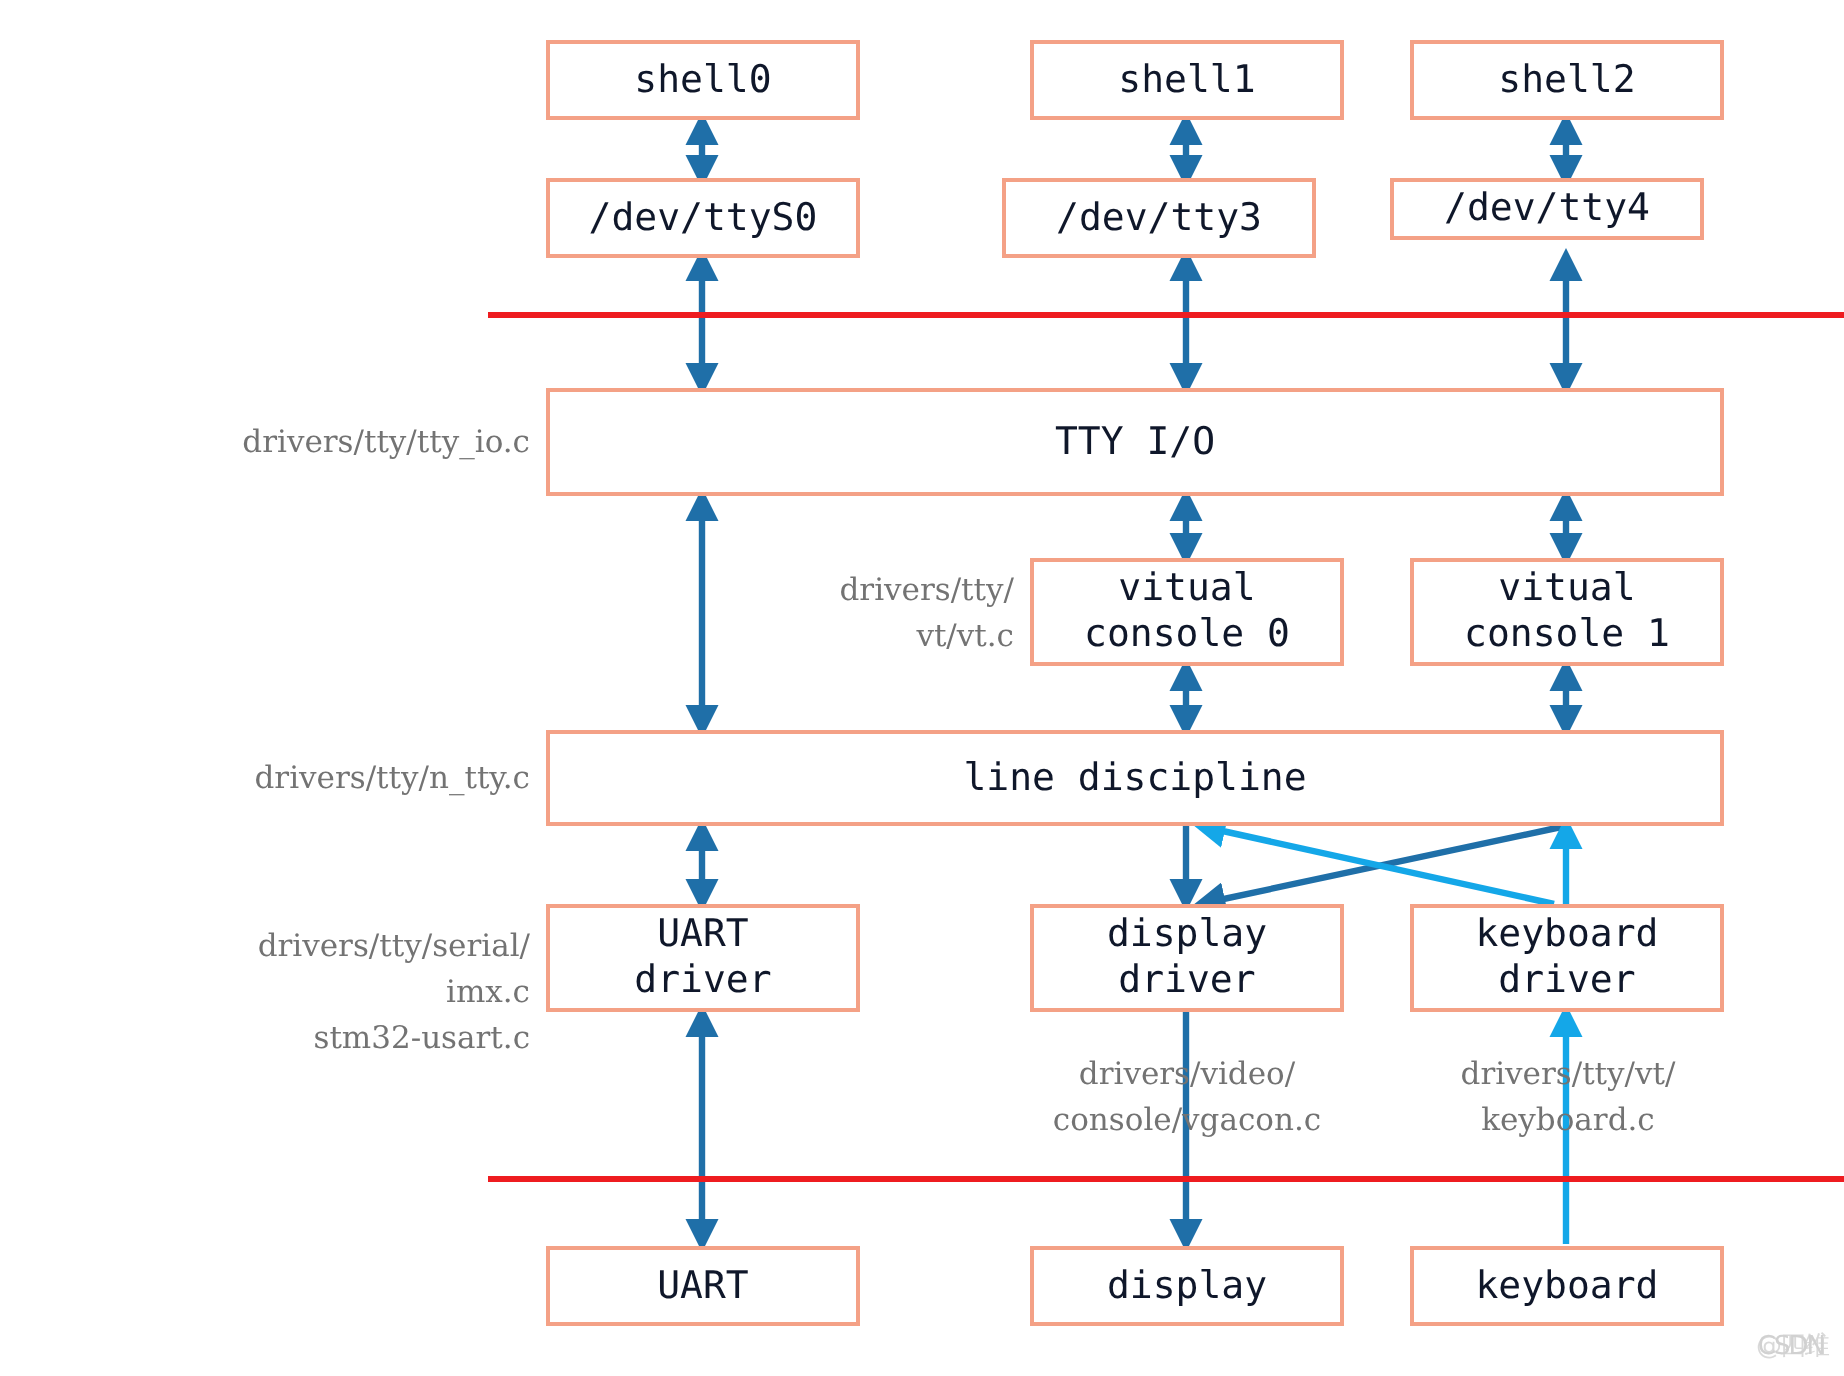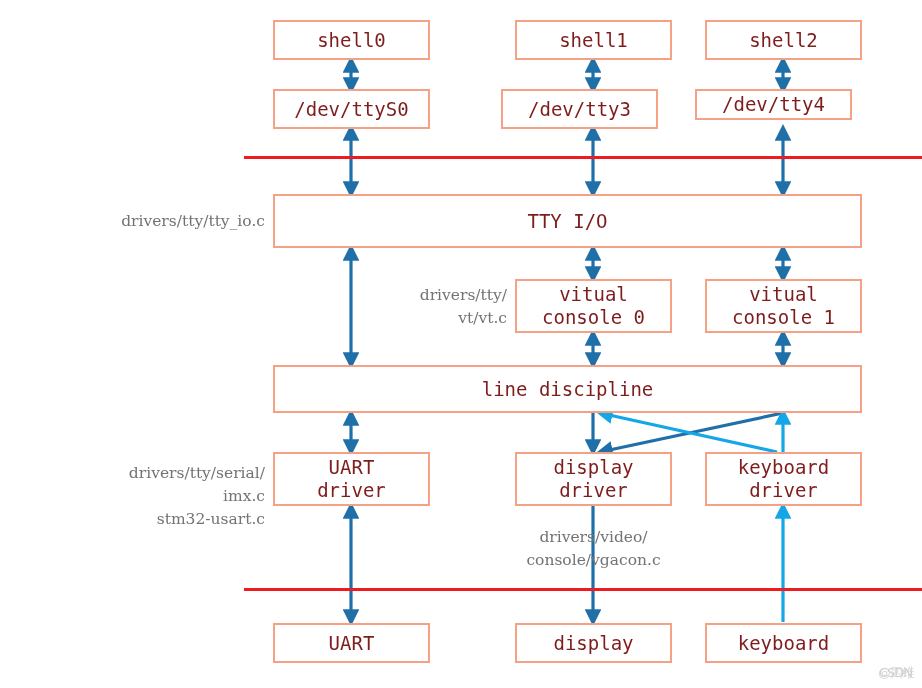--- a/index.html
+++ b/index.html
@@ -10,21 +10,21 @@
     position:relative;
     overflow:hidden;
   }
   #stage{position:absolute;left:0;top:0;width:922px;height:688px;}
 
   .box{
     position:absolute;
     box-sizing:border-box;
     border:2px solid #F4A186;
     background:#ffffff;
-    color:#7f1d1d;
+    color:#0f172a;
     font-family:"DejaVu Sans Mono", monospace;
     font-size:19px;
     line-height:23px;
     display:flex;
     align-items:center;
     justify-content:center;
     text-align:center;
     white-space:pre-line;
     letter-spacing:0px;
     z-index:3;
@@ -150,29 +150,32 @@
 driver</div>
   <div class="box" style="left:705px;top:452px;width:157px;height:54px;">keyboard
 driver</div>
 
   <div class="box" style="left:273px;top:623px;width:157px;height:40px;">UART</div>
   <div class="box" style="left:515px;top:623px;width:157px;height:40px;">display</div>
   <div class="box" style="left:705px;top:623px;width:157px;height:40px;">keyboard</div>
 
   <div class="lbl right" style="left:8px;top:210px;width:257px;">drivers/tty/tty_io.c</div>
 
+  <div class="lbl right" style="left:8px;top:378px;width:257px;">drivers/tty/n_tty.c</div>
 
   <div class="lbl right" style="left:8px;top:462px;width:257px;">drivers/tty/serial/
 imx.c
 stm32-usart.c</div>
 
   <div class="lbl" style="left:477px;top:526px;width:233px;">drivers/video/
 console/vgacon.c</div>
 
   <div class="lbl right" style="left:310px;top:284px;width:197px;">drivers/tty/
 vt/vt.c</div>
 
+  <div class="lbl" style="left:693px;top:526px;width:182px;">drivers/tty/vt/
+keyboard.c</div>
 
   <div class="wm">
     <span class="w1">CSDN</span><span class="w2">@四维</span>
   </div>
 
 </div>
 
 </body></html>

